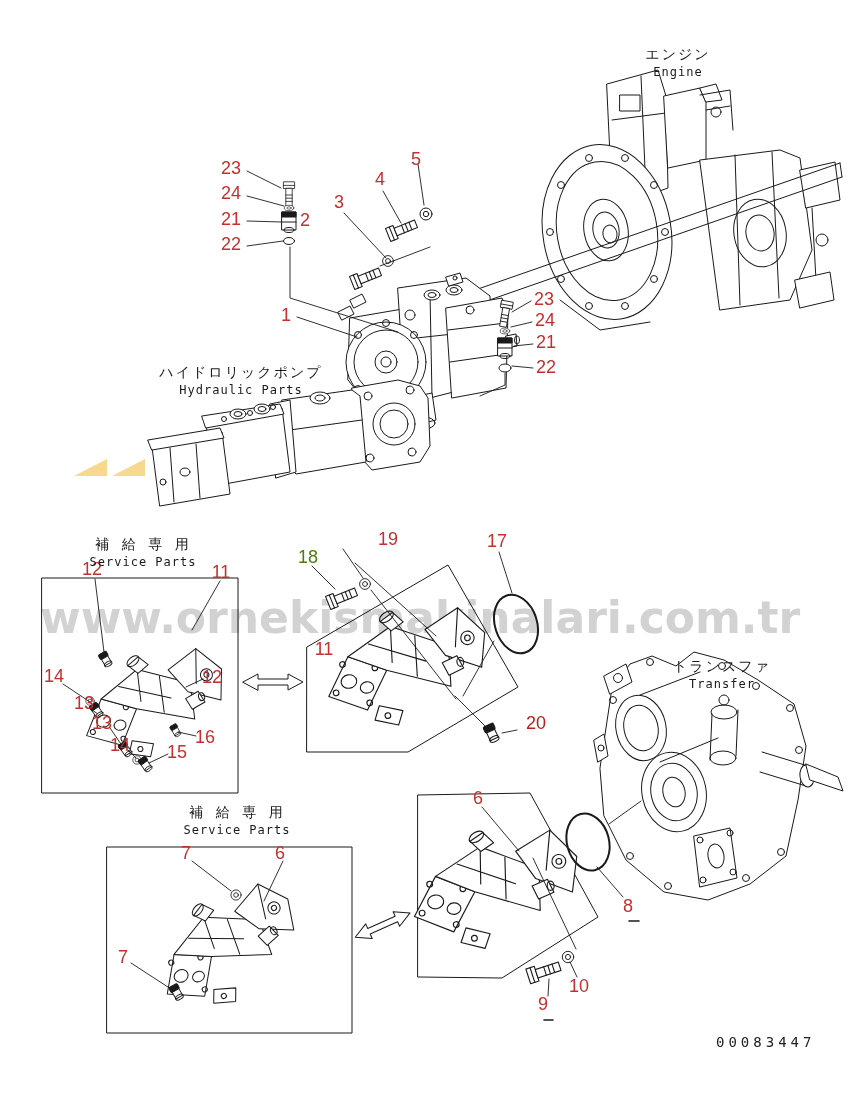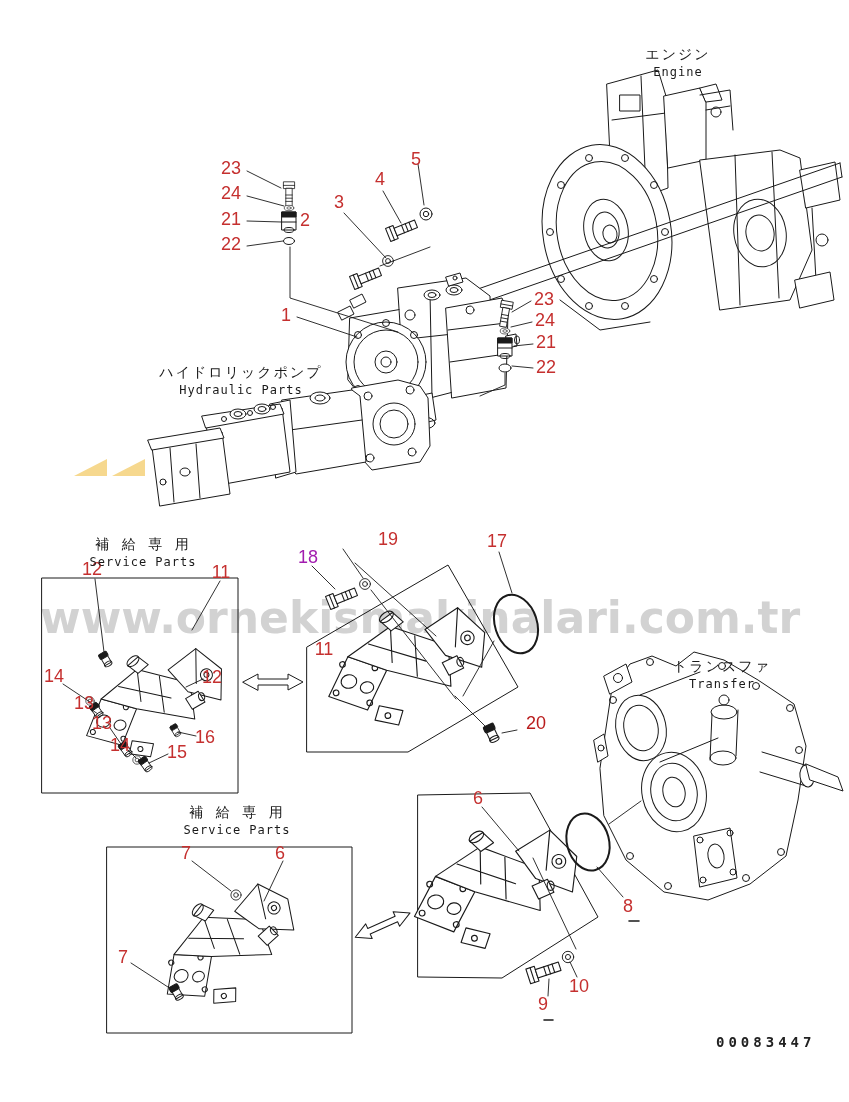--- a/index.html
+++ b/index.html
@@ -16,21 +16,21 @@
   svg.art{position:absolute;left:0;top:0;z-index:2;}
   
   .callout{position:absolute;z-index:3;transform:translate(-50%,-50%);
            font-size:18px;line-height:1;color:#c5302f;white-space:nowrap;}
   
   .dlabel{position:absolute;z-index:3;transform:translate(-50%,0);text-align:center;
           color:#1a1a1a;font-family:"DejaVu Sans Mono","Liberation Mono",monospace;}
   .dlabel .jp{display:block;font-size:14px;letter-spacing:2px;white-space:nowrap;}
   .dlabel .en{display:block;font-size:12px;letter-spacing:1px;white-space:nowrap;margin-top:1px;}
   .drawing-number{position:absolute;z-index:3;left:716px;top:1034px;color:#222;
-          font-family:"DejaVu Sans Mono","Liberation Mono",monospace;font-size:14px;letter-spacing:4px;font-weight:bold;}
+          font-family:"DejaVu Sans Mono","Liberation Mono",monospace;font-size:14px;letter-spacing:4px;}
 </style>
 </head>
 <body>
 
 <div class="page">
 
   <div class="wm-tri" style="left:74px;top:459px;"></div>
   <div class="wm-tri" style="left:112px;top:459px;"></div>
   <div class="wm-url">www.ornekismakinalari.com.tr</div>
 
@@ -306,21 +306,21 @@
       <div class="callout" style="left: 339px; top: 202px; color: rgb(197, 48, 47);">3</div>
       <div class="callout" style="left: 380px; top: 179px; color: rgb(197, 48, 47);">4</div>
       <div class="callout" style="left: 416px; top: 159px; color: rgb(197, 48, 47);">5</div>
       <div class="callout" style="left: 286px; top: 315px; color: rgb(197, 48, 47);">1</div>
       <div class="callout" style="left: 544px; top: 299px; color: rgb(197, 48, 47);">23</div>
       <div class="callout" style="left: 545px; top: 320px; color: rgb(197, 48, 47);">24</div>
       <div class="callout" style="left: 546px; top: 342px; color: rgb(197, 48, 47);">21</div>
       <div class="callout" style="left: 546px; top: 367px; color: rgb(197, 48, 47);">22</div>
       <div class="callout" style="left: 92px; top: 569px; color: rgb(197, 48, 47);">12</div>
       <div class="callout" style="left: 221px; top: 572px; color: rgb(197, 48, 47);">11</div>
-      <div class="callout" style="left: 308px; top: 557px; color: #a21caf;">18</div>
+      <div class="callout" style="left: 308px; top: 557px; color: #4d7c0f;">18</div>
       <div class="callout" style="left: 342px; top: 539px; color: rgb(197, 48, 47); margin-left: 46px;">19</div>
       <div class="callout" style="left: 497px; top: 541px; color: rgb(197, 48, 47);">17</div>
       <div class="callout" style="left: 54px; top: 676px; color: rgb(197, 48, 47);">14</div>
       <div class="callout" style="left: 84px; top: 703px; color: rgb(197, 48, 47);">13</div>
       <div class="callout" style="left: 102px; top: 723px; color: rgb(197, 48, 47);">13</div>
       <div class="callout" style="left: 120px; top: 745px; color: rgb(197, 48, 47);">14</div>
       <div class="callout" style="left: 177px; top: 752px; color: rgb(197, 48, 47);">15</div>
       <div class="callout" style="left: 205px; top: 737px; color: rgb(197, 48, 47);">16</div>
       <div class="callout" style="left: 212px; top: 677px; color: rgb(197, 48, 47);">12</div>
       <div class="callout" style="left: 324px; top: 649px; color: rgb(197, 48, 47);">11</div>

